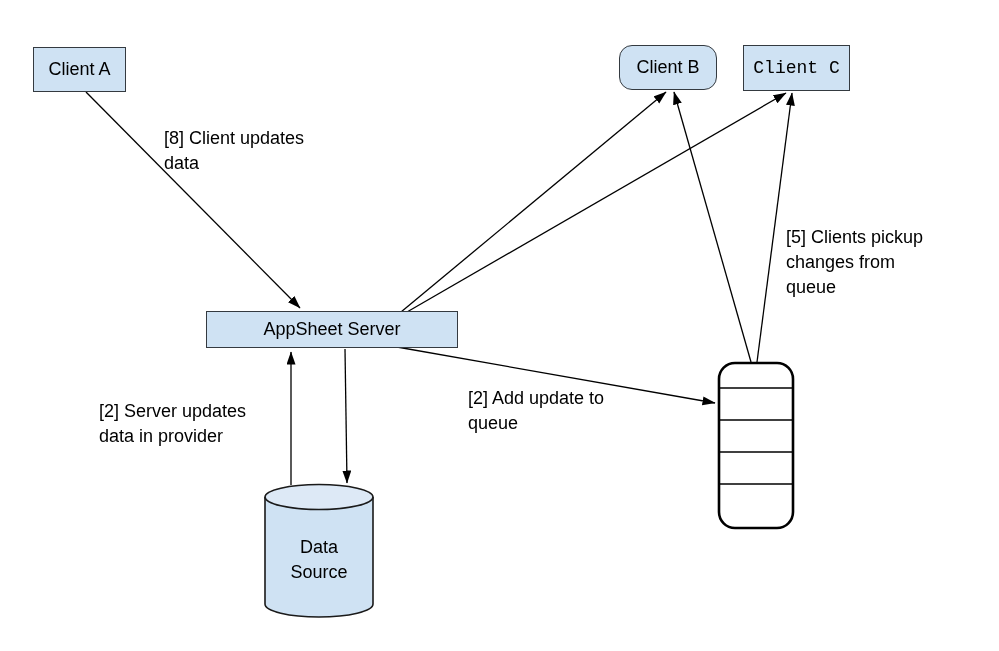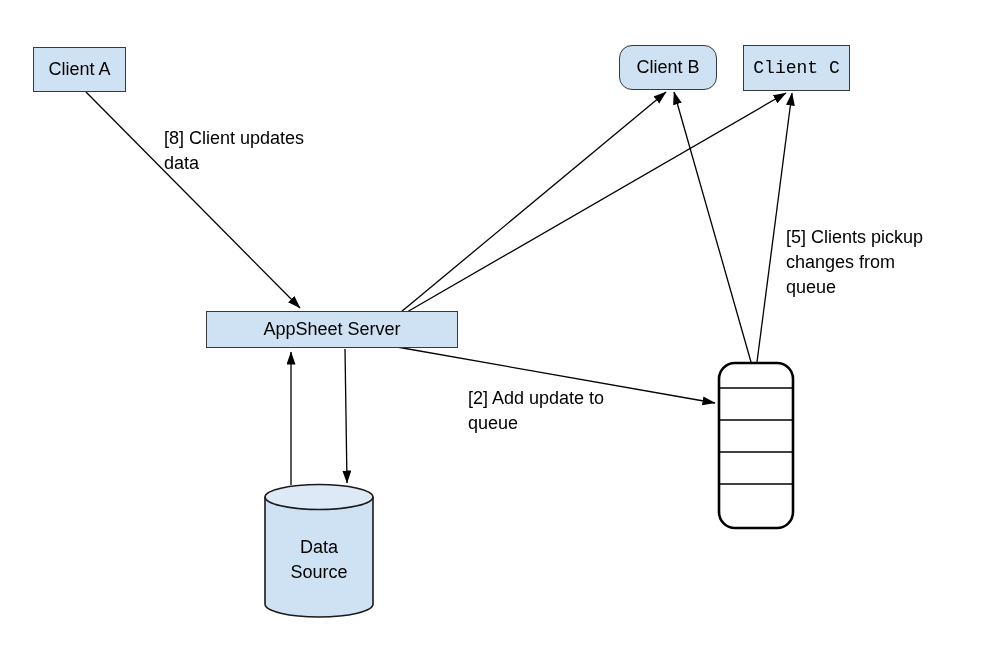--- a/index.html
+++ b/index.html
@@ -96,19 +96,21 @@
   <div class="node node-client-a">Client A</div>
   <div class="node node-client-b">Client B</div>
   <div class="node node-client-c">Client C</div>
   <div class="node node-server">AppSheet Server</div>
 
   <div class="cylinder-label">Data
 Source</div>
 
   <div class="edge-label lbl-step1">[8] Client updates
 data</div>
+  <div class="edge-label lbl-step2">[2] Server updates
+data in provider</div>
   <div class="edge-label lbl-step3">[2] Add update to
 queue</div>
   <div class="edge-label lbl-step5">[5] Clients pickup
 changes from
 queue</div>
 
 </div>
 
 </body></html>

